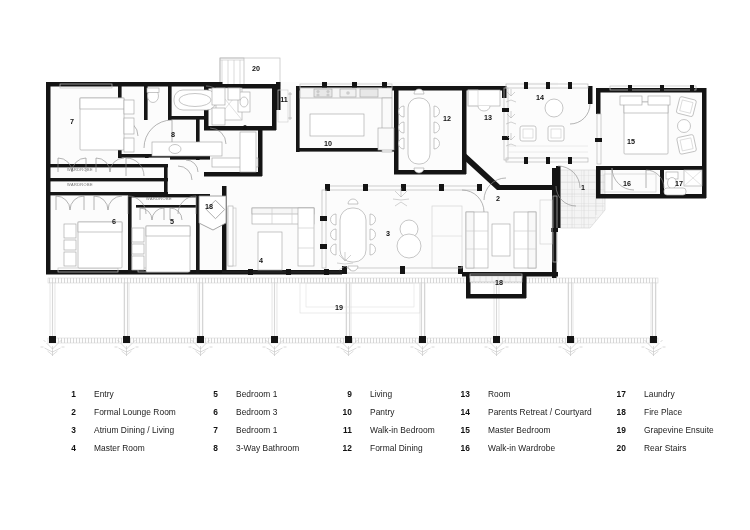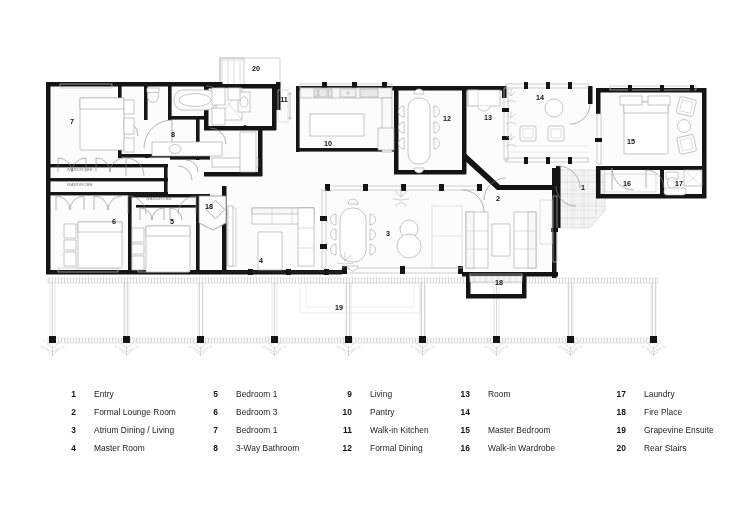--- a/index.html
+++ b/index.html
@@ -678,34 +678,35 @@
       <div class="legend-row">
         <span class="legend-num">9</span>
         <span class="legend-label">Living</span>
       </div>
       <div class="legend-row">
         <span class="legend-num">10</span>
         <span class="legend-label">Pantry</span>
       </div>
       <div class="legend-row">
         <span class="legend-num">11</span>
-        <span class="legend-label">Walk-in Kitchen</span>
+        <span class="legend-label">Walk-in Bedroom</span>
       </div>
       <div class="legend-row">
         <span class="legend-num">12</span>
         <span class="legend-label">Formal Dining</span>
       </div>
     </div>
     <div class="legend-col" style="left: 444px;">
       <div class="legend-row">
         <span class="legend-num">13</span>
         <span class="legend-label">Room</span>
       </div>
       <div class="legend-row">
         <span class="legend-num">14</span>
+        <span class="legend-label">Parents Retreat / Courtyard</span>
       </div>
       <div class="legend-row">
         <span class="legend-num">15</span>
         <span class="legend-label">Master Bedroom</span>
       </div>
       <div class="legend-row">
         <span class="legend-num">16</span>
         <span class="legend-label">Walk-in Wardrobe</span>
       </div>
     </div>

